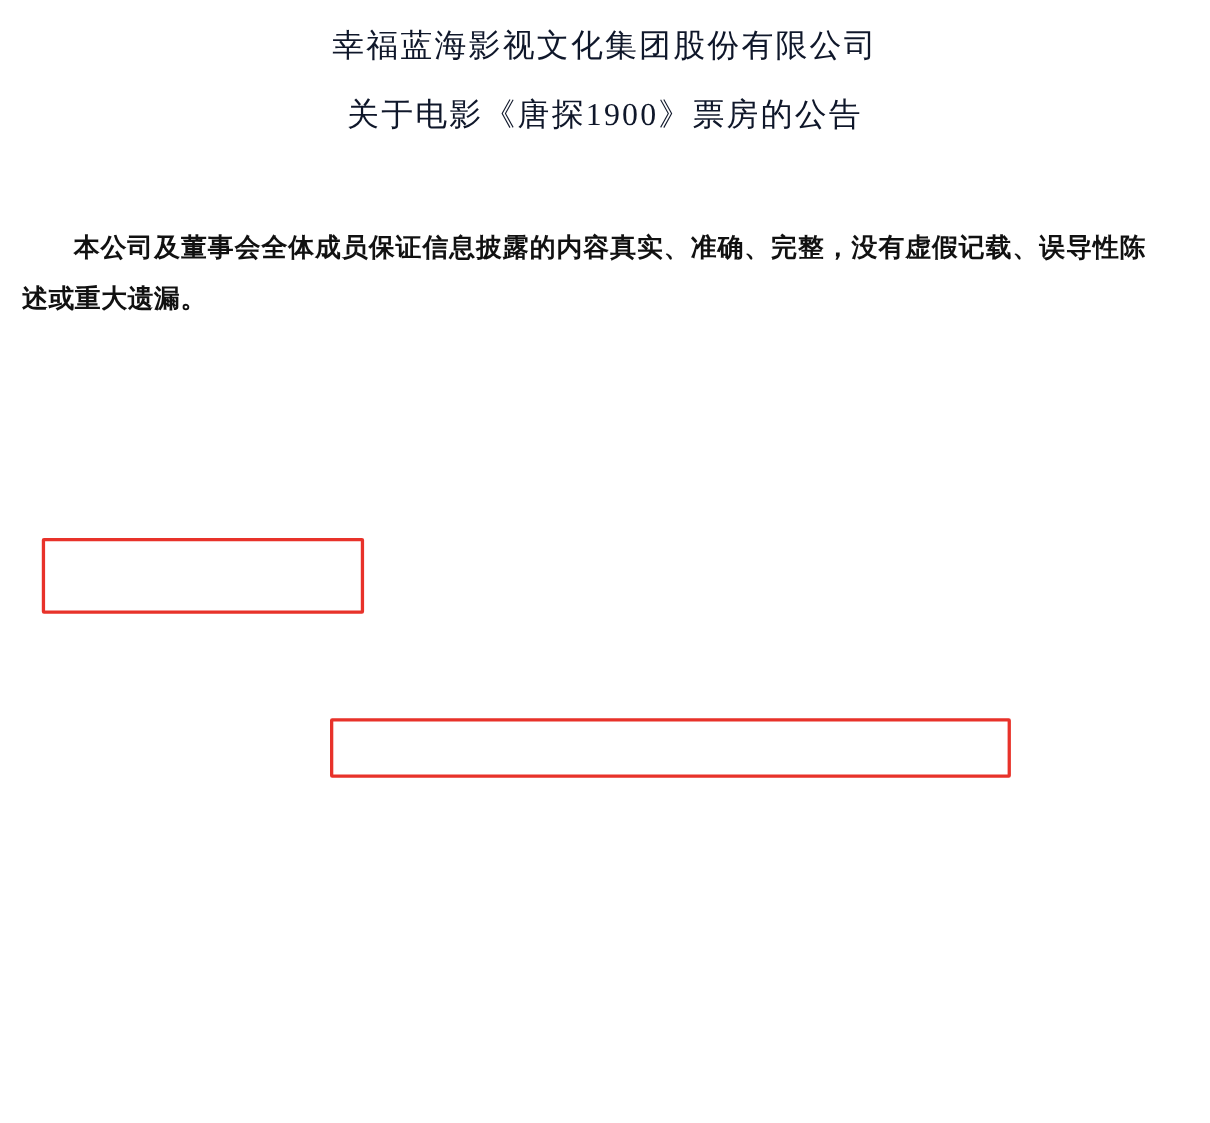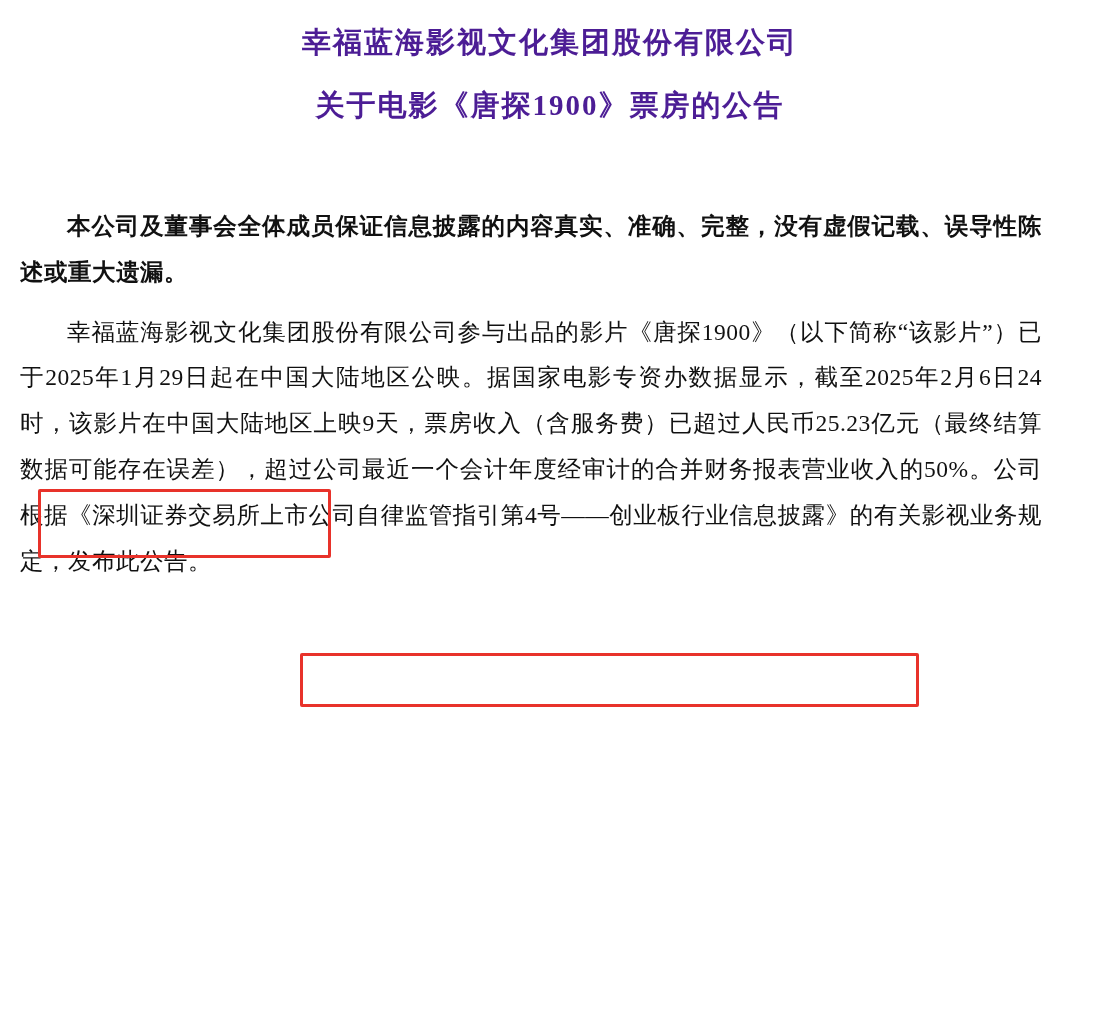--- a/index.html
+++ b/index.html
@@ -21,24 +21,24 @@
     height: 1021px;
     padding: 0;
     box-sizing: border-box;
   }
   .title-block {
     padding-top: 20px;
     text-align: center;
   }
   .title-line {
     font-size: 29px;
-    font-weight: bold;
+    font-weight: normal;
     letter-spacing: 2px;
     line-height: 1.55;
-    color: #4c1d95;
+    color: #0f172a;
   }
   .title-line.second {
     margin-top: 18px;
   }
   .body-block {
     margin-top: 42px;
     padding: 0 58px 0 20px;
   }
   p.para {
     font-size: 23.5px;
@@ -89,20 +89,19 @@
     <div class="title-line second">关于电影《唐探1900》票房的公告</div>
   </div>
 
   <div class="body-block">
     <div class="spacer-1"></div>
 
     <p class="para bold-para">本公司及董事会全体成员保证信息披露的内容真实、准确、完整，没有虚假记载、误导性陈述或重大遗漏。</p>
 
     <div class="spacer-2"></div>
 
-    <p class="para indent">幸福蓝海影视文化集团股份有限公司参与出品的影片《唐探1900》（以下简称“该影片”）已于2025年1月29日起在中国大陆地区公映。据国家电影专资办数据显示，截至2025年2月6日24时，该影片在中国大陆地区上映9天，票房收入（含服务费）已超过人民币25.23亿元（最终结算数据可能存在误差），超过公司最近一个会计年度经审计的合并财务报表营业收入的50%。公司根据《深圳证券交易所上市公司自律监管指引第4号——创业板行业信息披露》的有关影视业务规定，发布此公告。</p>
 
   </div>
 
   <div class="redbox" id="redbox-1"></div>
   <div class="redbox" id="redbox-2"></div>
 
 </div>
 
 </body></html>

